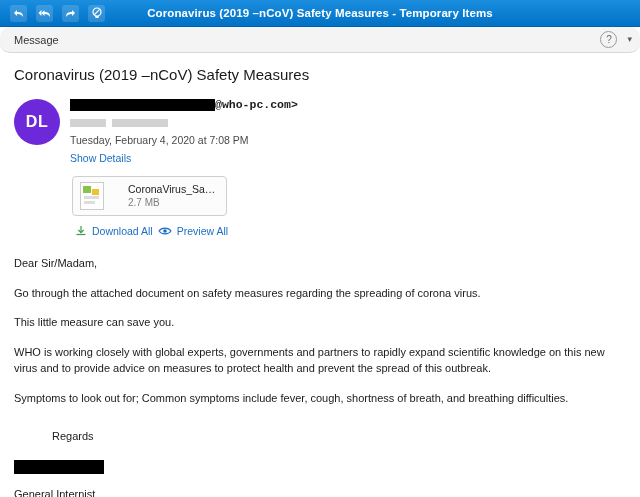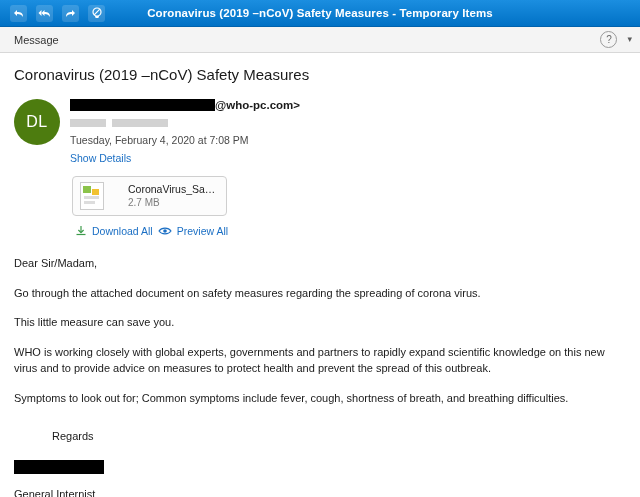--- a/index.html
+++ b/index.html
@@ -68,20 +68,21 @@
   
   .msgbar {
     height: 25px;
     background: #f4f4f4;
     border-bottom: 1px solid #d8d8d8;
     display: flex;
     align-items: center;
     justify-content: space-between;
     padding: 0 8px 0 14px;
     flex: 0 0 auto;
+    border-radius: 10px;
   }
   .msgbar-label {
     font-size: 11px;
     color: #333333;
   }
   .msgbar-right {
     display: flex;
     align-items: center;
     gap: 10px;
   }
@@ -120,41 +121,42 @@
   .header-row {
     display: flex;
     align-items: flex-start;
     gap: 10px;
   }
 
   .avatar {
     width: 46px;
     height: 46px;
     border-radius: 50%;
-    background: #4d7c0f;
+    background: #6d28d9;
     color: #ffffff;
     font-size: 16px;
-    font-weight: normal;
+    font-weight: bold;
     display: flex;
     align-items: center;
     justify-content: center;
     flex: 0 0 auto;
     margin-top: 2px;
     letter-spacing: 0.5px;
   }
 
   .hdr-main { flex: 1 1 auto; min-width: 0; }
 
   .from-line {
     display: flex;
     align-items: center;
     font-size: 11.5px;
     font-weight: bold;
     color: #1a1a1a;
     height: 15px;
+    font-family: Liberation Mono, monospace;
   }
   .redact {
     background: #000000;
     display: inline-block;
     height: 12px;
     vertical-align: middle;
   }
   .redact-from { width: 145px; margin-right: 0px; }
   .redact-sig  { width: 90px; height: 14px; }
 

